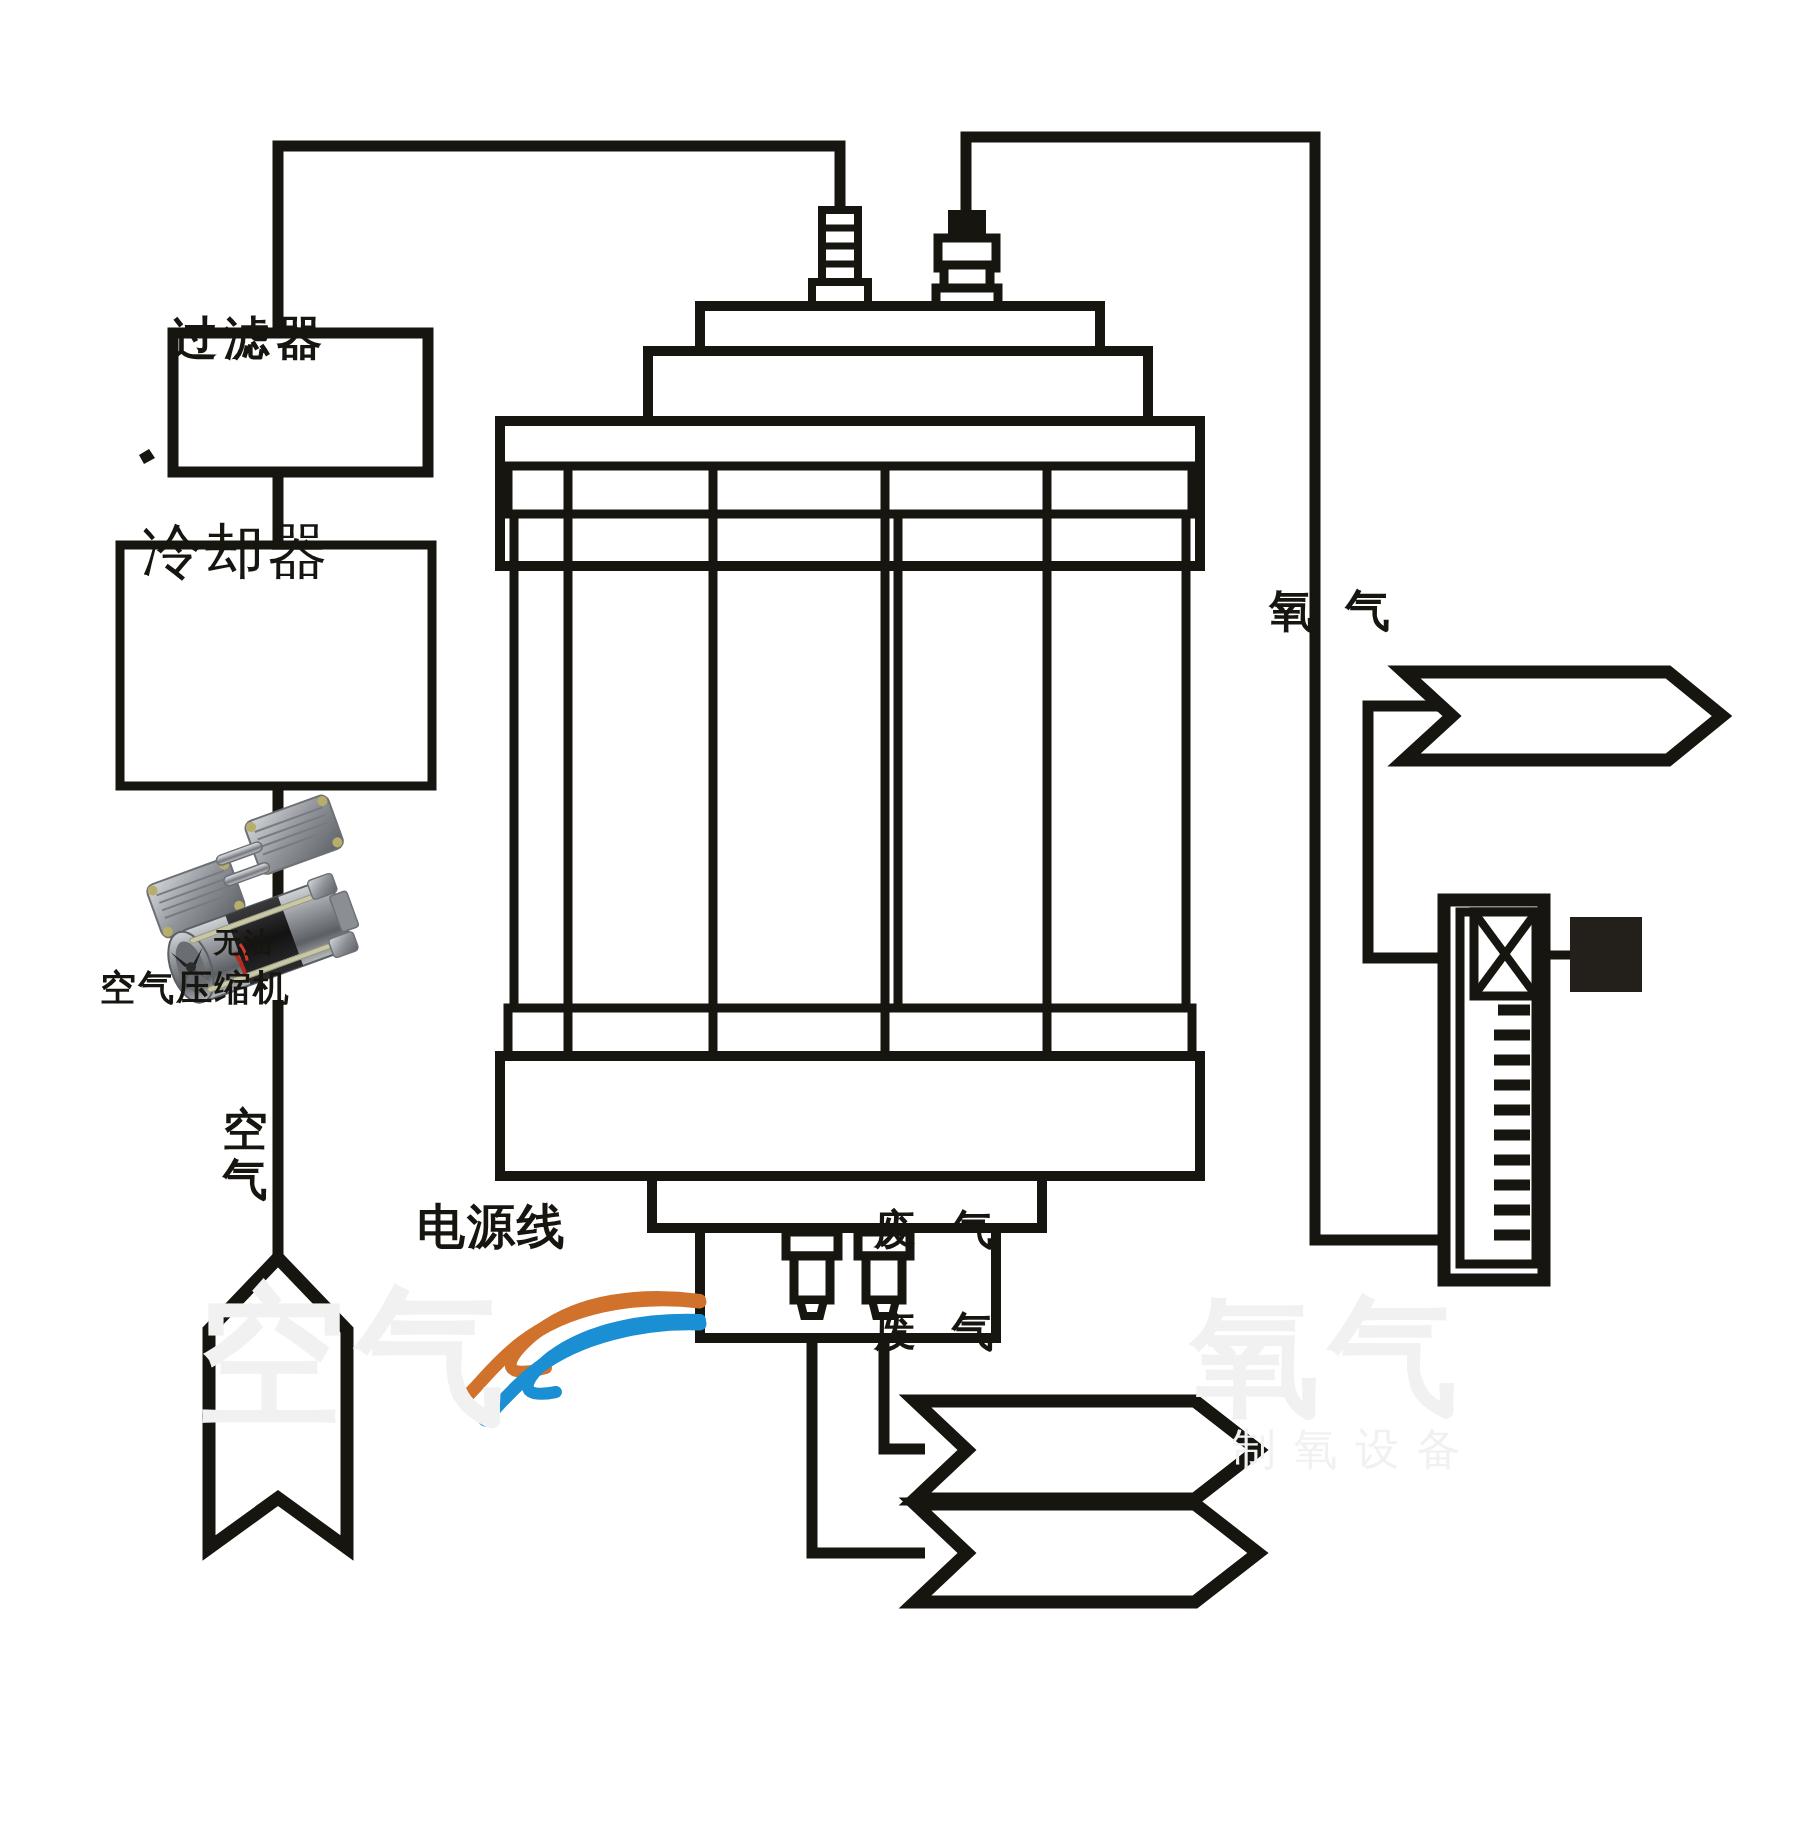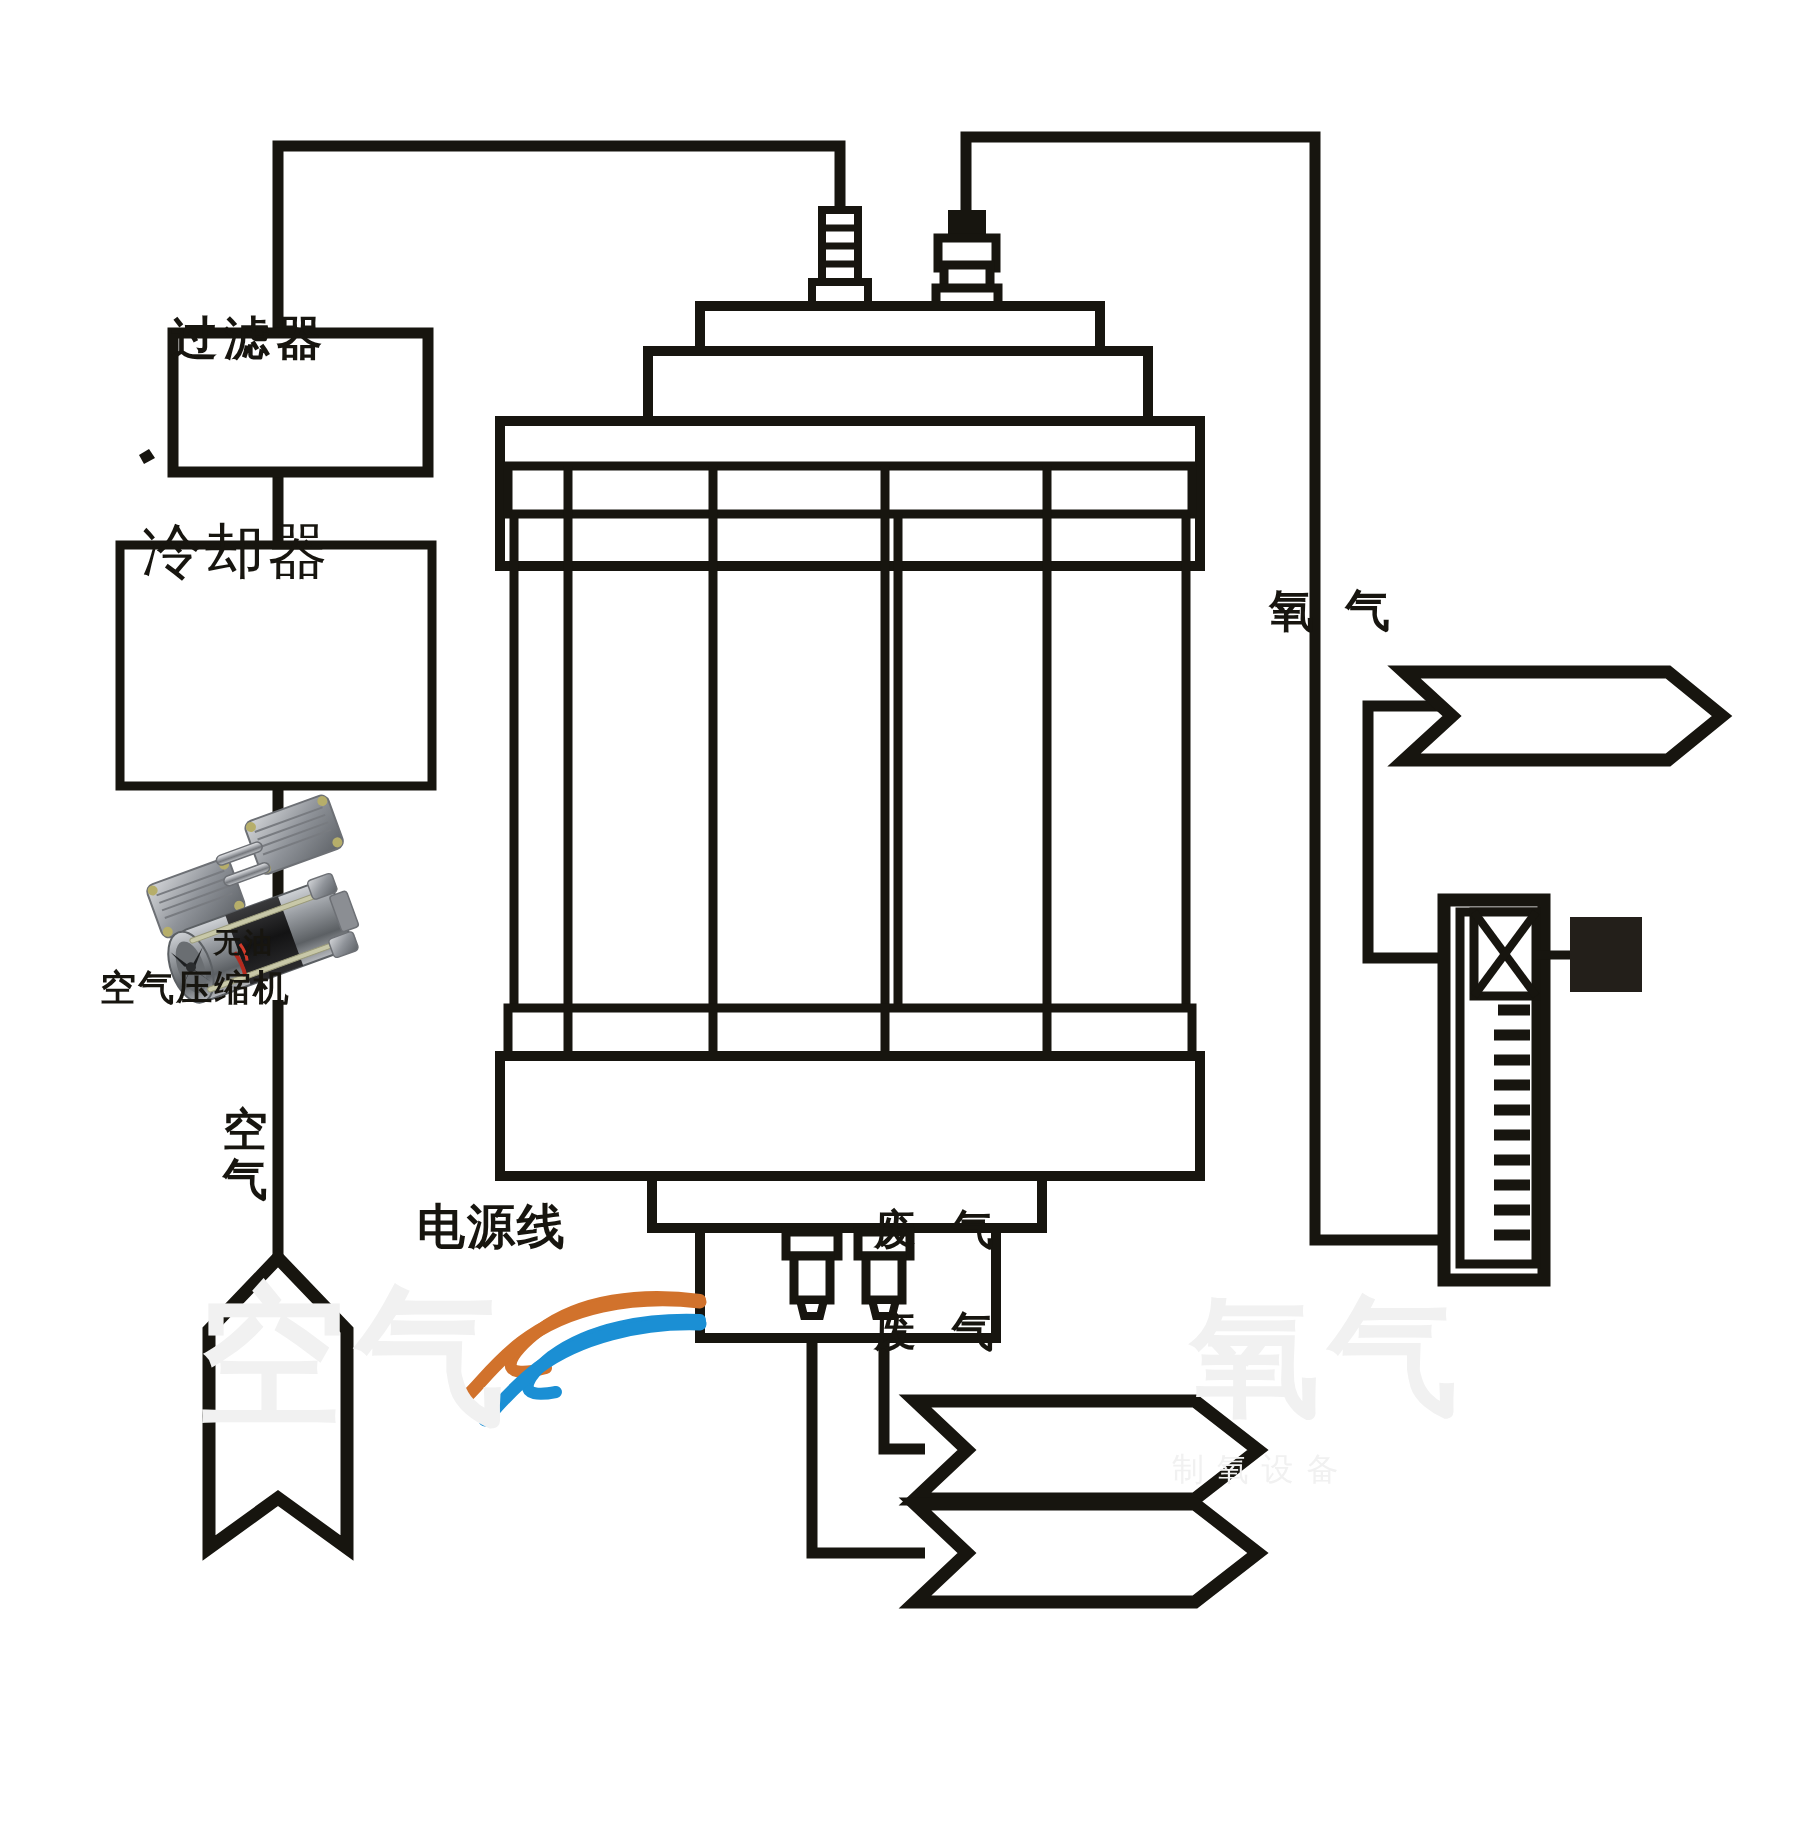--- a/index.html
+++ b/index.html
@@ -16,21 +16,21 @@
   .lbl-comp2{left:100px;top:970px;width:288px;font-size:36px;letter-spacing:0.06em;}
   .lbl-air{left:215px;top:1105px;width:60px;text-align:center;font-size:45px;letter-spacing:0;}
   .lbl-air span{display:block;line-height:1.12;}
   .lbl-power{left:417px;top:1203px;font-size:48px;letter-spacing:0.04em;}
   .lbl-o2{left:1230px;top:589px;width:170px;text-align:right;font-size:45px;letter-spacing:0.22em;}
   .lbl-w1{left:845px;top:1209px;width:190px;text-align:center;font-size:42px;letter-spacing:0.30em;}
   .lbl-w2{left:845px;top:1311px;width:190px;text-align:center;font-size:42px;letter-spacing:0.30em;}
   .wm{position:absolute;color:#f1f1f1;pointer-events:none;}
   .wm1{left:196px;top:1258px;font-size:150px;font-weight:700;letter-spacing:0.06em;}
   .wm2{left:1190px;top:1270px;font-size:130px;font-weight:700;letter-spacing:0.06em;}
-  .wm3{left:1172px;top:1420px;font-size:32px;letter-spacing:0.4em;margin-top:28px;}
+  .wm3{left:1232px;top:1420px;font-size:44px;letter-spacing:0.4em;}
 </style>
 </head>
 <body>
 
 <div id="stage">
 
   <svg width="1820" height="1822" viewBox="0 0 1820 1822">
     <g fill="none" stroke="#17150f" stroke-width="11" stroke-linecap="butt" stroke-linejoin="miter">
 
       <path d="M 840 217 L 840 146 L 278 146 L 278 333"></path>

